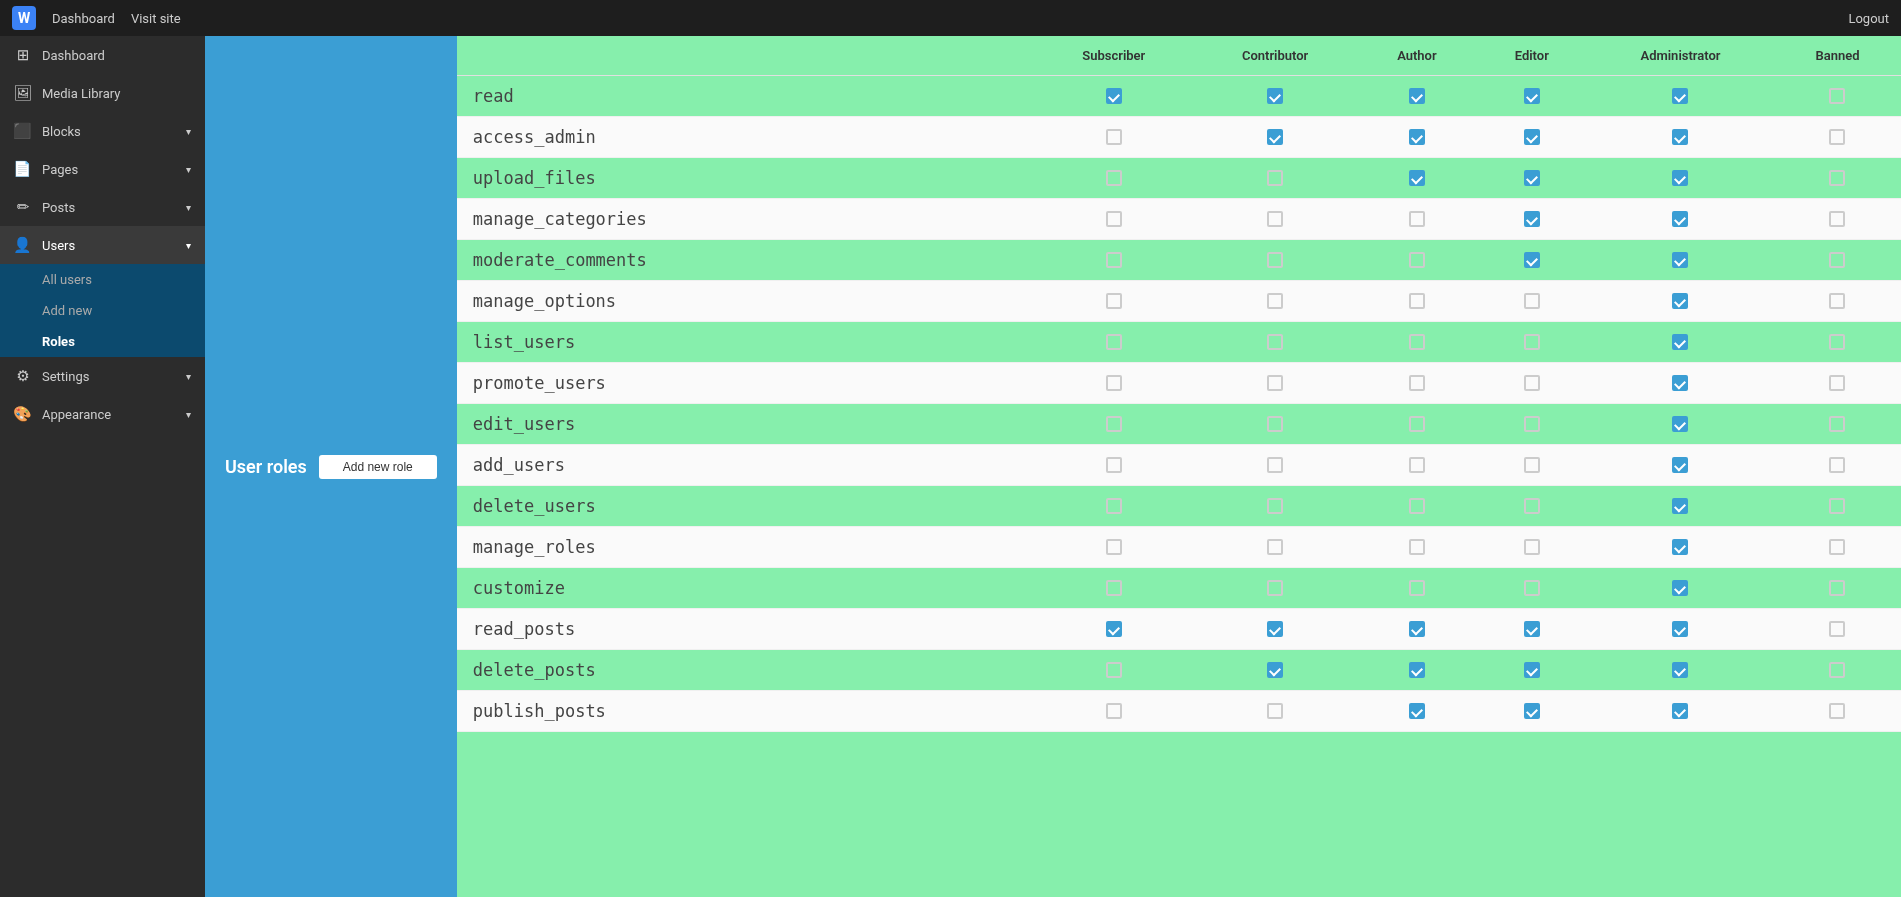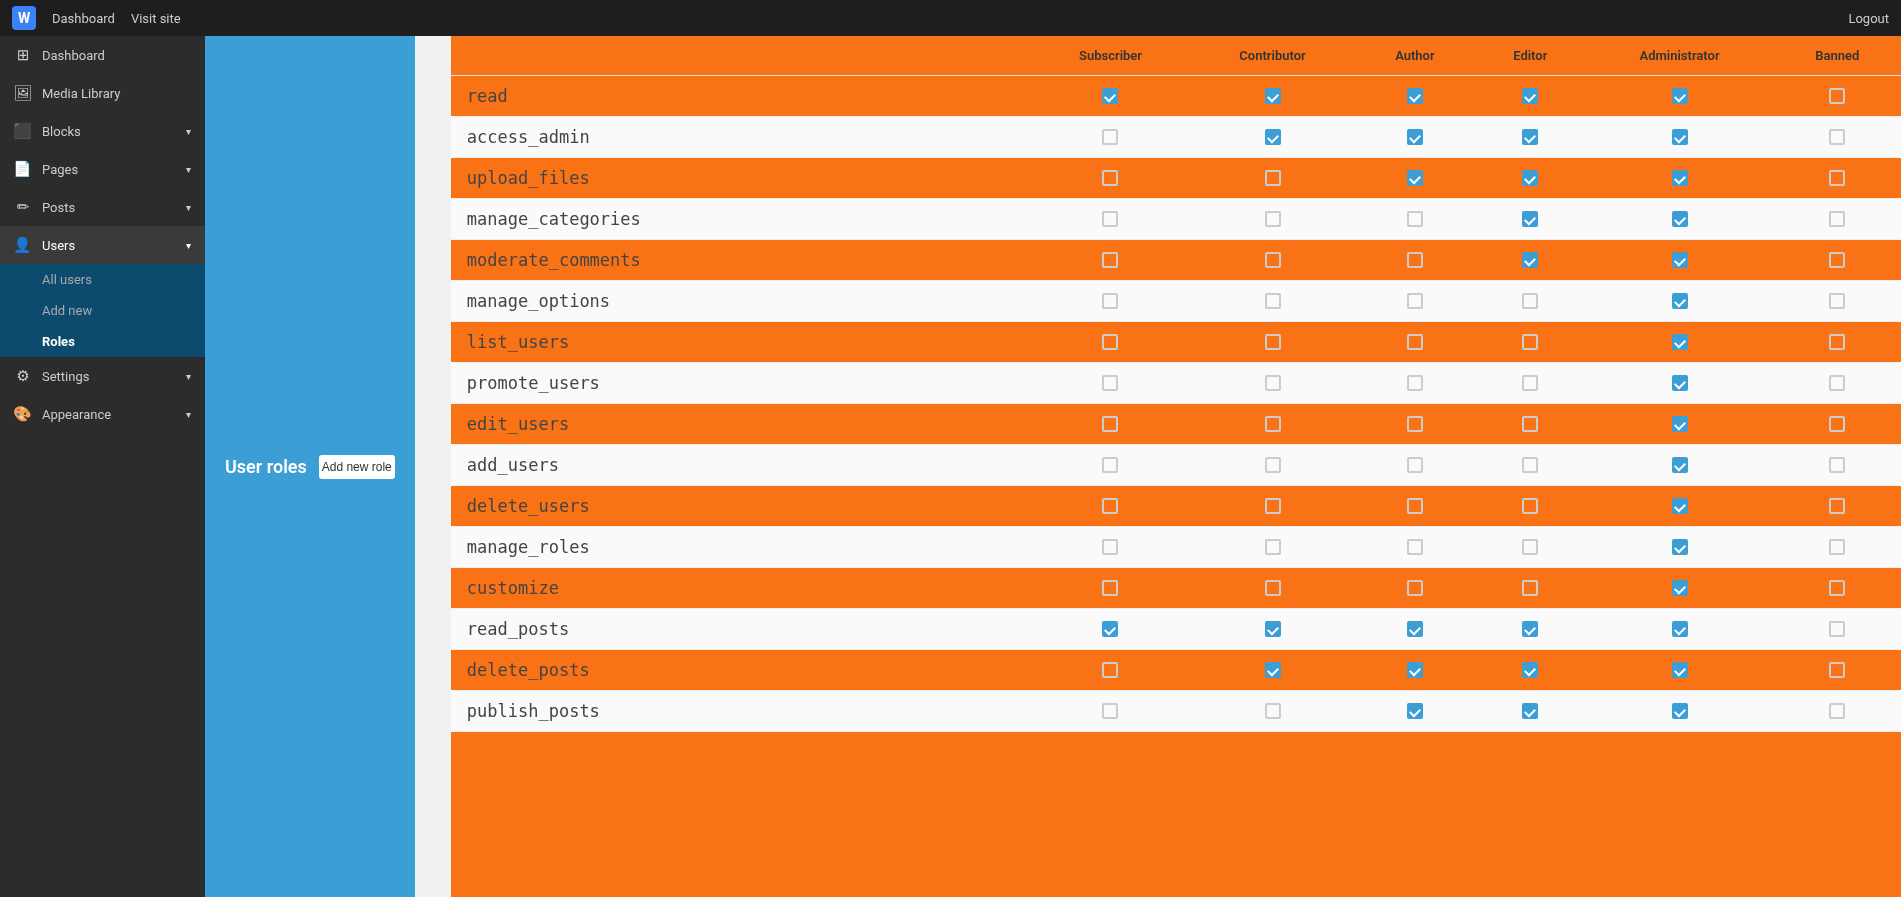--- a/index.html
+++ b/index.html
@@ -72,32 +72,31 @@
       align-items: center;
       gap: 12px;
       flex-shrink: 0;
     }
     #page-header h1 { color: white; font-size: 18px; font-weight: 600; }
     .add-role-btn {
       background: white;
       color: #333;
       border: none;
       border-radius: 3px;
-      padding: 5px 3px;
+      padding: 5px 24px;
       font-size: 12px;
       cursor: pointer;
       font-weight: 500;
     }
 
     
     #table-container {
       flex: 1;
       overflow: auto;
-      background: #f97316;
-      margin-left: 36px;
+      background: #86efac;
     }
 
     table {
       width: 100%;
       border-collapse: collapse;
       font-size: 13px;
     }
 
     thead tr {
       border-bottom: 1px solid #e0e0e0;

